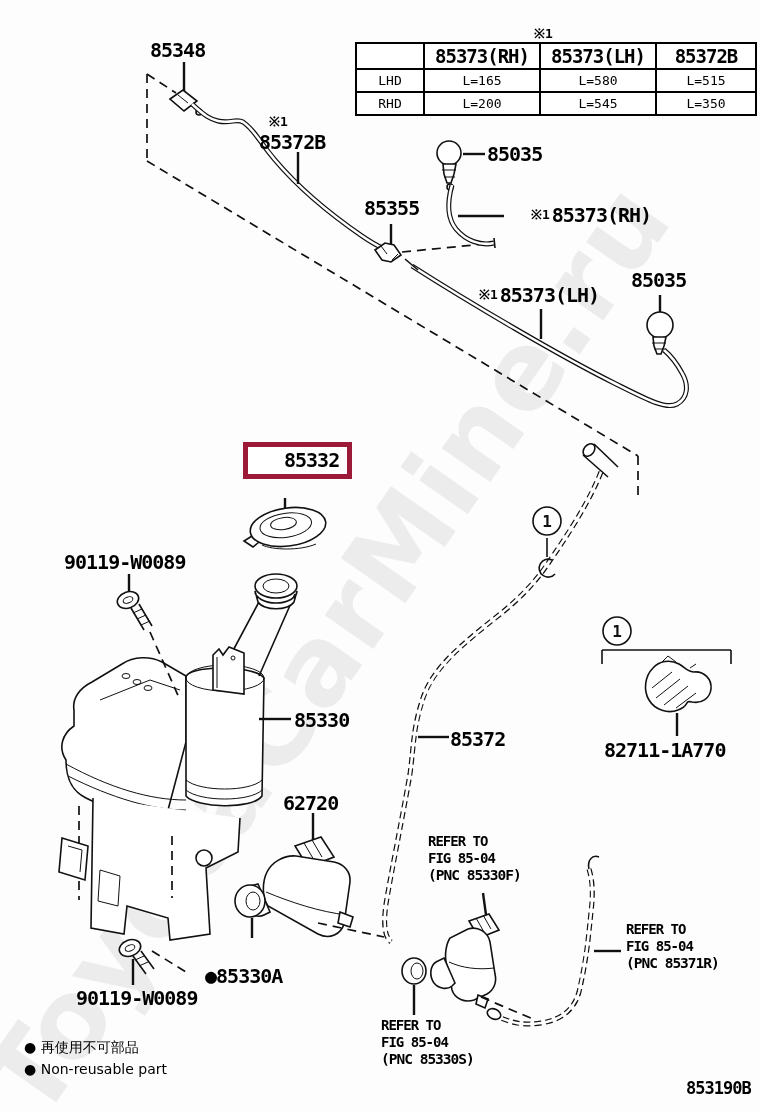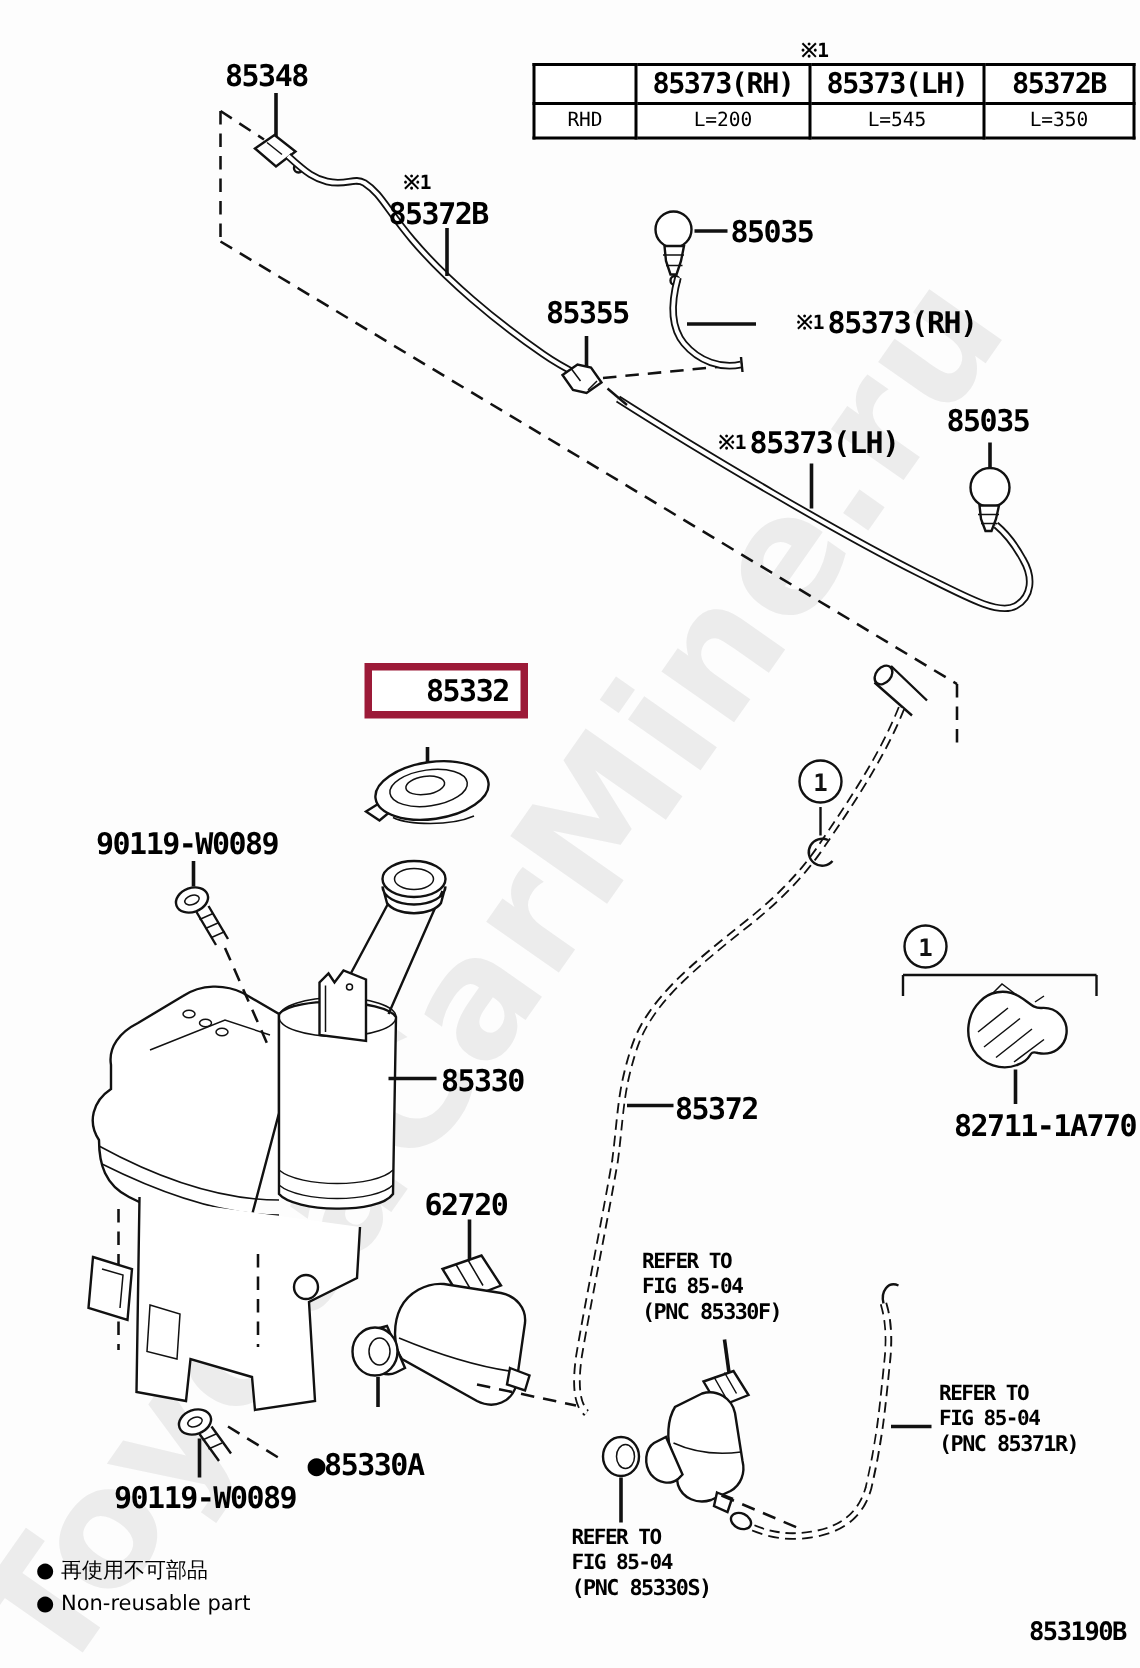--- a/index.html
+++ b/index.html
@@ -232,20 +232,26 @@
   <div class="spec-wrap">
     <table class="spec">
       <tbody>
           <tr>
         <th class="c0"></th>
         <th class="c1">85373(RH)</th>
         <th class="c2">85373(LH)</th>
         <th class="c3">85372B</th>
       </tr>
       <tr>
+        <td class="rowlab">LHD</td>
+        <td>L=165</td>
+        <td>L=580</td>
+        <td>L=515</td>
+      </tr>
+      <tr>
         <td class="rowlab">RHD</td>
         <td>L=200</td>
         <td>L=545</td>
         <td>L=350</td>
       </tr>
     </tbody>
       </table>
   </div>
 
   <div class="lbl plabel" style="left:150px;top:38px;">85348</div>
@@ -270,21 +276,21 @@
   <div class="lbl plabel" style="left:631px;top:268px;">85035</div>
 
   <div class="lbl plabel pn-box" style="left: 243px; top: 442px; border-color: rgb(156, 26, 56); padding-left: 36px;">85332</div>
 
   <div class="lbl plabel" style="left:64px;top:550px;">90119-W0089</div>
 
   <div class="lbl plabel" style="left:294px;top:708px;">85330</div>
 
   <div class="lbl plabel" style="left:450px;top:727px;">85372</div>
 
-  <div class="lbl plabel" style="left:604px;top:738px;margin-left:32px;">82711-1A770</div>
+  <div class="lbl plabel" style="left:604px;top:738px;">82711-1A770</div>
 
   <div class="lbl plabel" style="left:283px;top:791px;">62720</div>
 
   <div class="lbl plabel" style="left:205px;top:940px;margin-top:24px;">
     <span>●</span><span>85330A</span>
   </div>
 
   <div class="lbl plabel" style="left:76px;top:986px;">90119-W0089</div>
 
   <div class="lbl refer" style="left:428px;top:833px;">

